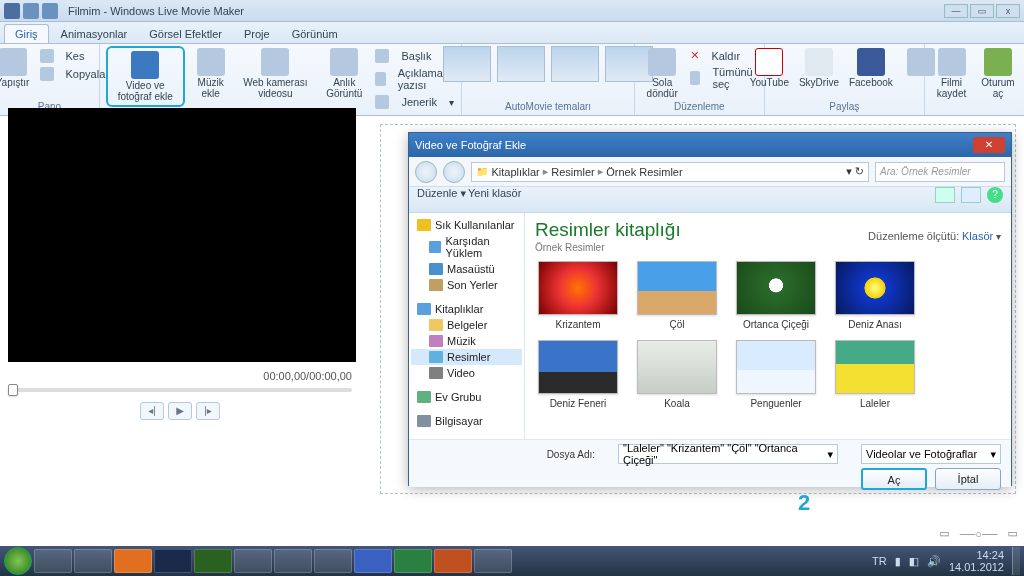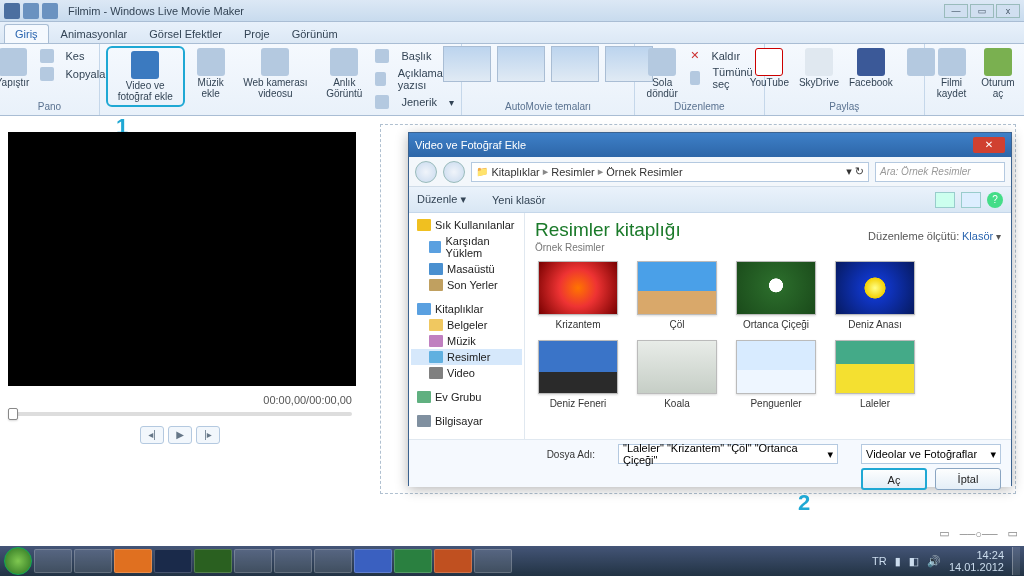--- a/index.html
+++ b/index.html
@@ -19,37 +19,37 @@
 .rgroup .glabel{font-size:10px;color:#5a7290;height:13px;text-align:center;width:100%}
 .rbtn{display:flex;flex-direction:column;align-items:center;gap:1px;padding:2px;min-width:40px;cursor:pointer;border-radius:3px}
 .rbtn .ricon{width:28px;height:28px;background:#b4c9e0;border-radius:3px}
 .rbtn .rlabel{font-size:10px;color:#345;text-align:center;line-height:11px}
 .rsmall{display:flex;align-items:center;gap:12px;font-size:10px;color:#345;padding:1px}
 .rsmall .si{width:14px;height:14px;background:#b4c9e0;border-radius:2px}
 .themes{display:flex;gap:4px;align-items:center}
 .theme{width:48px;height:36px;background:linear-gradient(#bcd4ee,#e0eaf4);border:1px solid #a9bdd4}
 .highlighted{border:2px solid #1fa8d4;border-radius:6px;padding:1px}
 .callout{position:absolute;font-size:22px;font-weight:bold;color:#1fa8d4}
-.work{position:absolute;left:8px;top:132px;width:344px}
+.work{position:absolute;left:8px;top:108px;width:344px}
 .preview{width:348px;height:254px;background:#000}
 .timecode{text-align:right;font-size:11px;color:#555;margin-top:8px}
 .slider{height:4px;background:#ddd;margin-top:6px;border-radius:2px;position:relative}
 .slider .thumb{position:absolute;left:0;top:-4px;width:10px;height:12px;background:#fff;border:1px solid #888;border-radius:2px}
 .playctrl{display:flex;justify-content:center;gap:4px;margin-top:10px}
 .playctrl span{width:24px;height:18px;border:1px solid #b4c9e0;border-radius:3px;background:#f2f7fc;text-align:center;font-size:10px;color:#678;line-height:16px}
 .dropzone{position:absolute;left:380px;top:124px;width:636px;height:370px;border:1px dashed #b0c0d0}
 .dialog{position:absolute;left:408px;top:132px;width:604px;height:354px;background:#fff;border:1px solid #3b628f;box-shadow:0 3px 12px rgba(0,0,0,.3)}
 .dlg-title{height:24px;background:linear-gradient(#3e80c8,#2d66a8);color:#fff;display:flex;align-items:center;padding:0 6px;font-size:11px}
 .dlg-title .x{margin-left:auto;width:32px;height:16px;background:#d04030;color:#fff;text-align:center;font-size:10px;line-height:15px;border-radius:2px}
 .dlg-nav{height:30px;background:#f3f7fb;border-bottom:1px solid #d0dce8;display:flex;align-items:center;padding:0 6px;gap:6px}
 .navbtn{width:22px;height:22px;border-radius:11px;background:radial-gradient(#f0f4fa,#c7d9ee);border:1px solid #9bb}
 .crumb{flex:1;height:20px;border:1px solid #b4c9e0;background:#fff;display:flex;align-items:center;padding:0 4px;font-size:10px;color:#333;gap:3px}
 .crumb .sep{color:#888}
 .searchbox{width:130px;height:20px;border:1px solid #b4c9e0;background:#fff;font-size:10px;color:#999;padding:0 4px;font-style:italic;display:flex;align-items:center}
-.dlg-toolbar{height:26px;background:linear-gradient(#eaf2fb,#d9e7f4);border-bottom:1px solid #c5d7ea;display:flex;align-items:center;padding:0 8px;gap:26px;font-size:11px;color:#345}
+.dlg-toolbar{height:26px;background:linear-gradient(#eaf2fb,#d9e7f4);border-bottom:1px solid #c5d7ea;display:flex;align-items:flex-start;padding:0 8px;gap:2px;font-size:11px;color:#345}
 .dlg-toolbar .tbtn{cursor:pointer}
 .dlg-toolbar .right{margin-left:auto;display:flex;gap:6px;align-items:center}
 .dlg-toolbar .right .vicon{width:20px;height:16px;background:#cfe;border:1px solid #9cc}
 .dlg-toolbar .right .help{width:16px;height:16px;border-radius:8px;background:#4d8;color:#fff;text-align:center;font-size:10px;line-height:16px}
 .dlg-body{display:flex;height:226px}
 .tree{width:116px;border-right:1px solid #e0e8f0;padding:4px 2px;overflow:hidden}
 .tnode{display:flex;align-items:center;gap:4px;padding:2px 2px 2px 6px;font-size:10px;color:#222}
 .tnode .ti{width:14px;height:12px;background:#f0c860;border-radius:1px}
 .tnode.star .ti{background:#f0c020}
 .tnode.indent{padding-left:18px}

